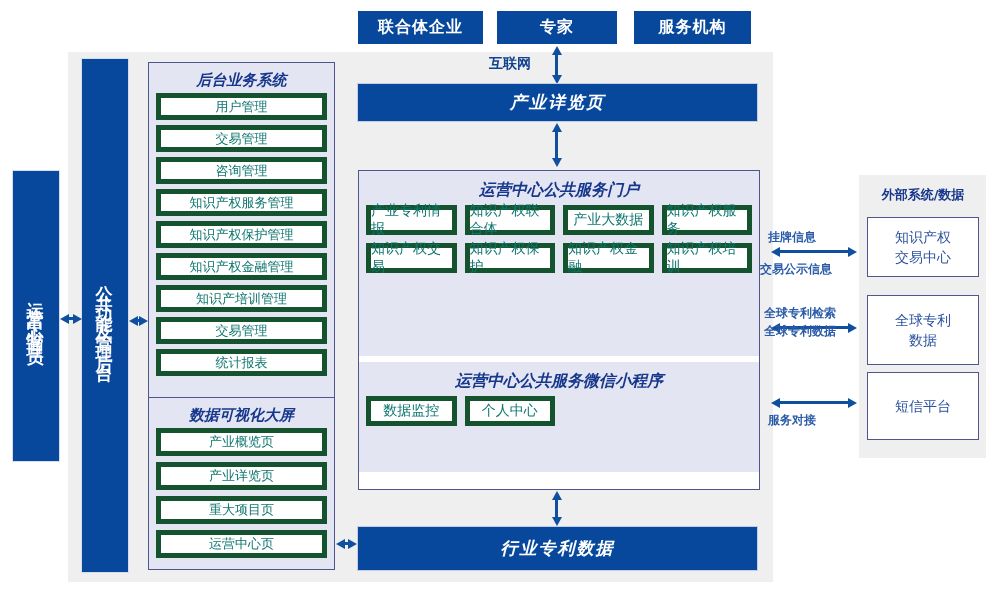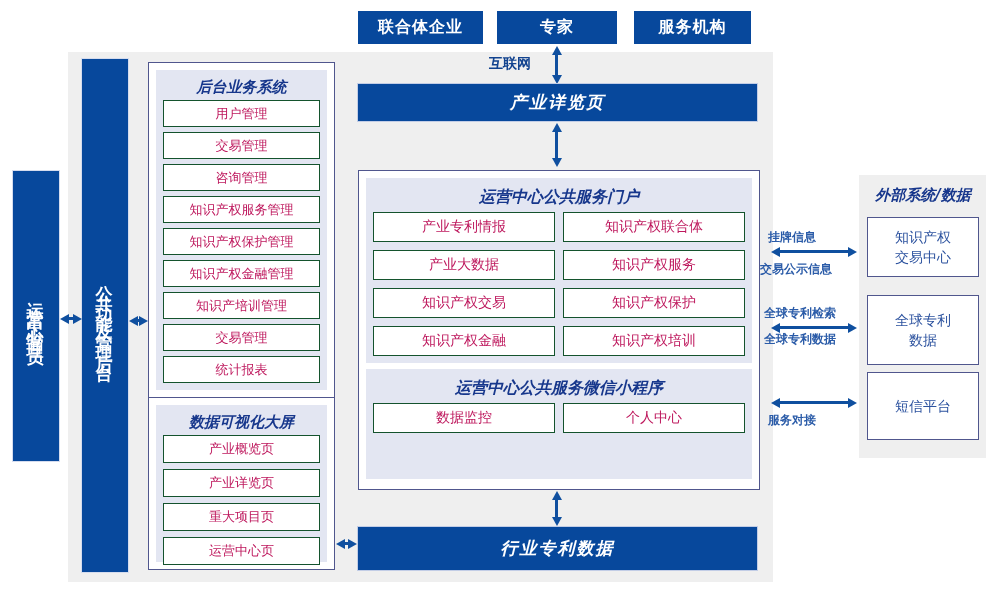--- a/index.html
+++ b/index.html
@@ -13,35 +13,35 @@
   .bluebox { position:absolute; background:#07489c; color:#ffffff; display:flex;
              align-items:center; justify-content:center; font-weight:bold; }
   .topbox { height:33px; top:11px; font-size:16px; letter-spacing:1px; }
   .widebar { font-size:17px; font-style:italic; letter-spacing:2px;
              box-shadow:0 0 0 1px #c2cde6; }
 
   .vbar { position:absolute; background:#07489c; color:#ffffff; display:flex;
           align-items:center; justify-content:center; font-weight:bold; font-size:17px;
           writing-mode:vertical-rl; text-orientation:upright; box-shadow:0 0 0 1px #d5dcee; }
 
-  .outerbox { position:absolute; background:#ffffff; border:1.5px solid #50568d; padding:7px; }
+  .outerbox { position:absolute; background:#ffffff; border:1.5px solid #50568d; }
   .panel { background:#e3e6f2; width:100%; height:100%; padding:4px 7px 7px 7px;
            display:flex; flex-direction:column; }
   .panel-title { text-align:center; font-weight:bold; font-style:italic; color:#17378c;
                  flex:0 0 auto; display:flex; align-items:center; justify-content:center; }
   .sm-title { font-size:15px; height:26px; }
   .lg-title { font-size:16px; height:30px; }
-  .item { background:#ffffff; border:1px solid #14532d; color:#be185d; display:flex;
+  .item { background:#ffffff; border:5px solid #14532d; color:#0f766e; display:flex;
           align-items:center; justify-content:center; font-size:13px; flex:0 0 auto; }
   .col-items { display:flex; flex-direction:column; gap:5px; }
   .col-items .item { height:27px; }
   .col-items-4 { display:flex; flex-direction:column; gap:6px; }
   .col-items-4 .item { height:28px; }
 
-  .grid2 { display:grid; grid-template-columns:1fr 1fr; column-gap:10px; row-gap:7px;gap:8px; }
+  .grid2 { display:grid; grid-template-columns:1fr 1fr 1fr 1fr; column-gap:10px; row-gap:7px;gap:8px; }
   .grid2 .item { height:30px; font-size:14px; }
 
   .gap6 { height:6px; flex:0 0 auto; }
 
   .ha { position:absolute; height:3px; background:#0f4f9f; }
   .ha::before,.ha::after { content:""; position:absolute; top:50%; width:0; height:0;
       border-top:5px solid transparent; border-bottom:5px solid transparent;
       transform:translateY(-50%); }
   .ha::before { left:-8px; border-right:9px solid #0f4f9f; }
   .ha::after  { right:-8px; border-left:9px solid #0f4f9f; }
@@ -54,21 +54,21 @@
   .va::after  { bottom:-8px; border-top:9px solid #0f4f9f; }
 
   .lbl { position:absolute; color:#12438f; font-weight:bold; font-size:14px; }
   .linklbl { position:absolute; color:#2a5ba8; font-weight:600; font-size:12px;
              text-align:left; }
 
   .extbox { position:absolute; background:#ffffff; border:1px solid #50568d; color:#2d539f;
             display:flex; flex-direction:column; align-items:center; justify-content:center;
             font-size:14px; line-height:1.45; text-align:center; }
   .ext-title { position:absolute; left:860px; top:186px; width:126px; text-align:center;
-               font-weight:bold; font-style:italic; font-size:15px; color:#17378c; }
+               font-weight:bold; font-size:13px; color:#17378c; }
 </style>
 </head>
 <body>
 
 <div class="stage">
 
   <div class="bg bg-main"></div>
   <div class="bg bg-right"></div>
 
   <div class="bluebox topbox" style="left:358px;width:125px;">
@@ -156,21 +156,21 @@
       <span>行业专利数据</span>
     </div>
   <div class="ha" style="left:344px;top:542px;width:5px;"></div>
 
   <div class="linklbl" style="left:768px;top:229px;width:92px;">挂牌信息</div>
   <div class="ha" style="left:779px;top:250px;width:70px;"></div>
   <div class="linklbl" style="left:760px;top:261px;width:108px;">交易公示信息</div>
 
   <div class="linklbl" style="left:764px;top:305px;width:100px;">全球专利检索</div>
   <div class="ha" style="left:779px;top:326px;width:70px;"></div>
-  <div class="linklbl" style="left:764px;top:331px;width:100px;">全球专利数据</div>
+  <div class="linklbl" style="left:764px;top:323px;width:100px;">全球专利数据</div>
 
   <div class="ha" style="left:779px;top:401px;width:70px;"></div>
   <div class="linklbl" style="left:768px;top:412px;width:92px;">服务对接</div>
 
   <div class="ext-title">外部系统/数据</div>
   <div class="extbox" style="left:867px;top:217px;width:112px;height:60px;">
     <span>知识产权</span>
     <span>交易中心</span>
   </div>
   <div class="extbox" style="left:867px;top:295px;width:112px;height:70px;">

